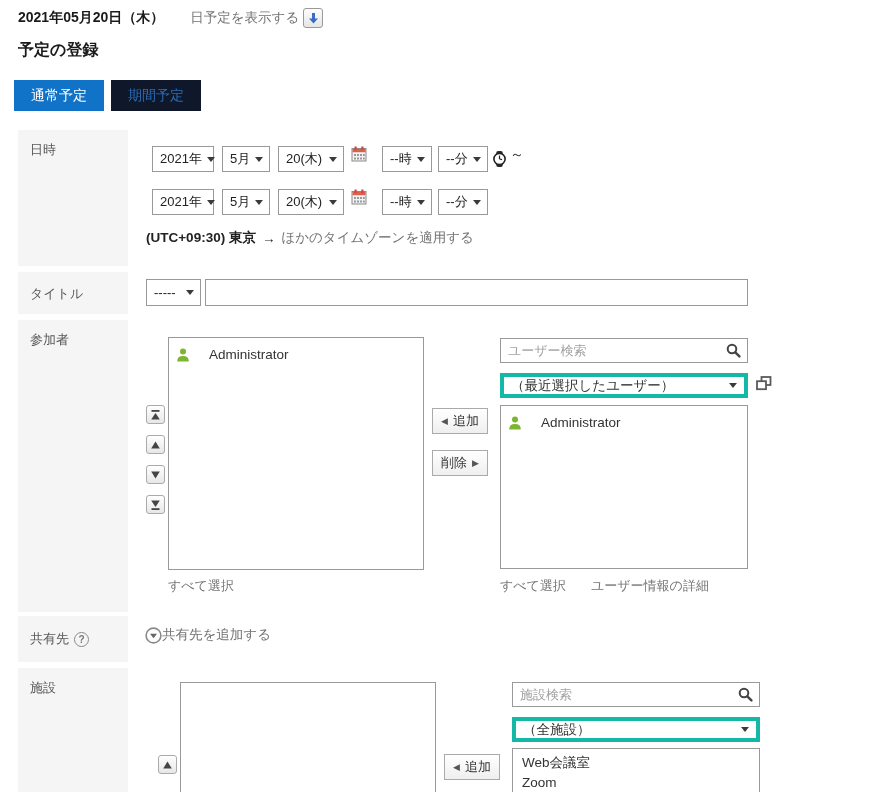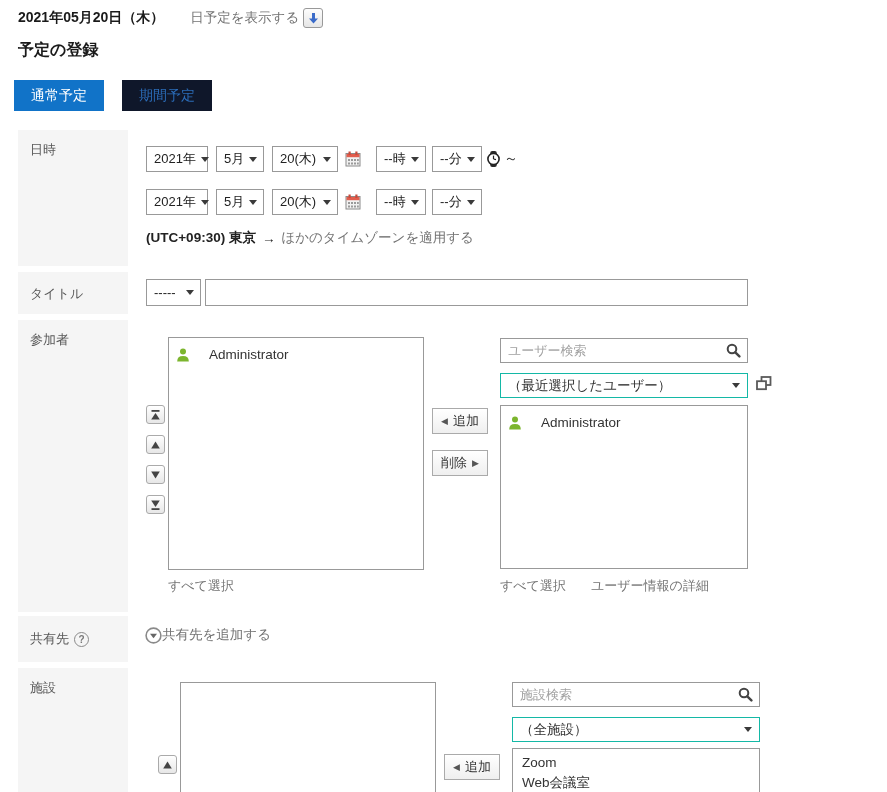--- a/index.html
+++ b/index.html
@@ -10,21 +10,21 @@
   }
   .page{position:relative;width:887px;height:662px;}
   a{text-decoration:none;color:#737373;cursor:pointer;}
   
   .top-line{position:absolute;left:18px;top:8px;display:flex;align-items:center;}
   .date-text{font-weight:bold;font-size:14px;color:#1a1a1a;}
   .show-day-link{margin-left:26px;font-size:13.5px;}
   .icon-btn-down{margin-left:4px;width:18px;height:18px;border:1px solid #999;border-radius:3px;
     background:linear-gradient(#fdfdfd,#e6e6e6);display:flex;align-items:center;justify-content:center;cursor:pointer;}
   .page-title{position:absolute;left:18px;top:40px;font-weight:bold;font-size:16px;color:#1a1a1a;}
-  .tabs{position:absolute;left:14px;top:80px;display:flex;gap:18px;}
+  .tabs{position:absolute;left:14px;top:80px;display:flex;gap:7px;}
   .tab{height:31px;padding:0 17px;display:flex;align-items:center;font-size:14px;
     background:#0f172a;color:#2b6cb8;cursor:pointer;white-space:nowrap;}
   .tab.active{background:#1173c8;color:#fff;}
   
   .form-row{position:absolute;left:18px;display:flex;}
   .row-label{width:110px;box-sizing:border-box;background:#f5f5f5;padding:11px 6px 0 12px;
     color:#595959;font-size:13px;flex-shrink:0;}
   .row-label-inner{display:flex;align-items:center;gap:5px;}
   .row-content{position:relative;width:759px;}
   
@@ -39,27 +39,27 @@
     background:linear-gradient(#fff,#e7e7e7);display:flex;align-items:center;justify-content:center;cursor:pointer;}
   .action-btn{position:absolute;width:56px;height:26px;box-sizing:border-box;border:1px solid #aaa;
     background:linear-gradient(#fff,#efefef);display:flex;align-items:center;justify-content:center;gap:5px;
     font-size:13px;color:#333;cursor:pointer;}
   .tri{font-size:9px;color:#555;line-height:1;}
   .search-input{box-sizing:border-box;width:100%;height:100%;border:1px solid #999;padding:0 26px 0 7px;
     font-size:13px;font-family:inherit;color:#333;}
   .search-input::placeholder{color:#a0a0a0;}
   .search-wrap{position:absolute;width:248px;height:25px;}
   .mag{position:absolute;right:7px;top:5px;}
-  .drop{position:absolute;width:248px;height:25px;box-sizing:border-box;border:1px solid #14b8a6;background:#fff;
+  .drop{position:absolute;width:248px;height:25px;box-sizing:border-box;border:4px solid #14b8a6;background:#fff;
     display:flex;align-items:center;justify-content:space-between;padding:0 7px;font-size:13.5px;color:#333;cursor:pointer;}
   .circle-help{display:inline-flex;align-items:center;justify-content:center;width:15px;height:15px;
     border:1.5px solid #8a8a8a;border-radius:50%;font-size:10px;font-weight:bold;color:#777;box-sizing:border-box;}
   .bottom-link{position:absolute;font-size:13px;}
   
-  .dt-line{position:absolute;left:18px;display:flex;align-items:center;height:26px;}
+  .dt-line{position:absolute;left:24px;display:flex;height:26px;}
   .w-year{width:62px;margin-right:8px;}
   .w-month{width:48px;margin-right:8px;}
   .w-day{width:66px;margin-right:7px;}
   .w-hm{width:50px;}
   .gap-hour{margin-left:15px;margin-right:3px;}
   .gap-min{margin-left:3px;}
   .clock-wrap{margin-left:4px;display:flex;align-items:center;}
   .tilde{margin-left:3px;font-size:14px;color:#333;}
   .tz-line{position:absolute;left:18px;top:99px;font-size:13.5px;color:#222;display:flex;gap:6px;align-items:center;}
   .tz-bold{font-weight:bold;}
@@ -331,19 +331,19 @@
           </svg>
         </span>
       </div>
 
       <div class="drop" style="left:372px;top:49px;">
         <span>（全施設）</span>
         <i class="caret"></i>
       </div>
 
       <div class="list-box" style="left:372px;top:80px;width:248px;height:80px;padding:4px 9px;">
+        <div class="fac-item">Web会議室</div>
         <div class="fac-item">Zoom</div>
-        <div class="fac-item">Web会議室</div>
       </div>
     </div>
   </div>
 
 </div>
 
 </body></html>

